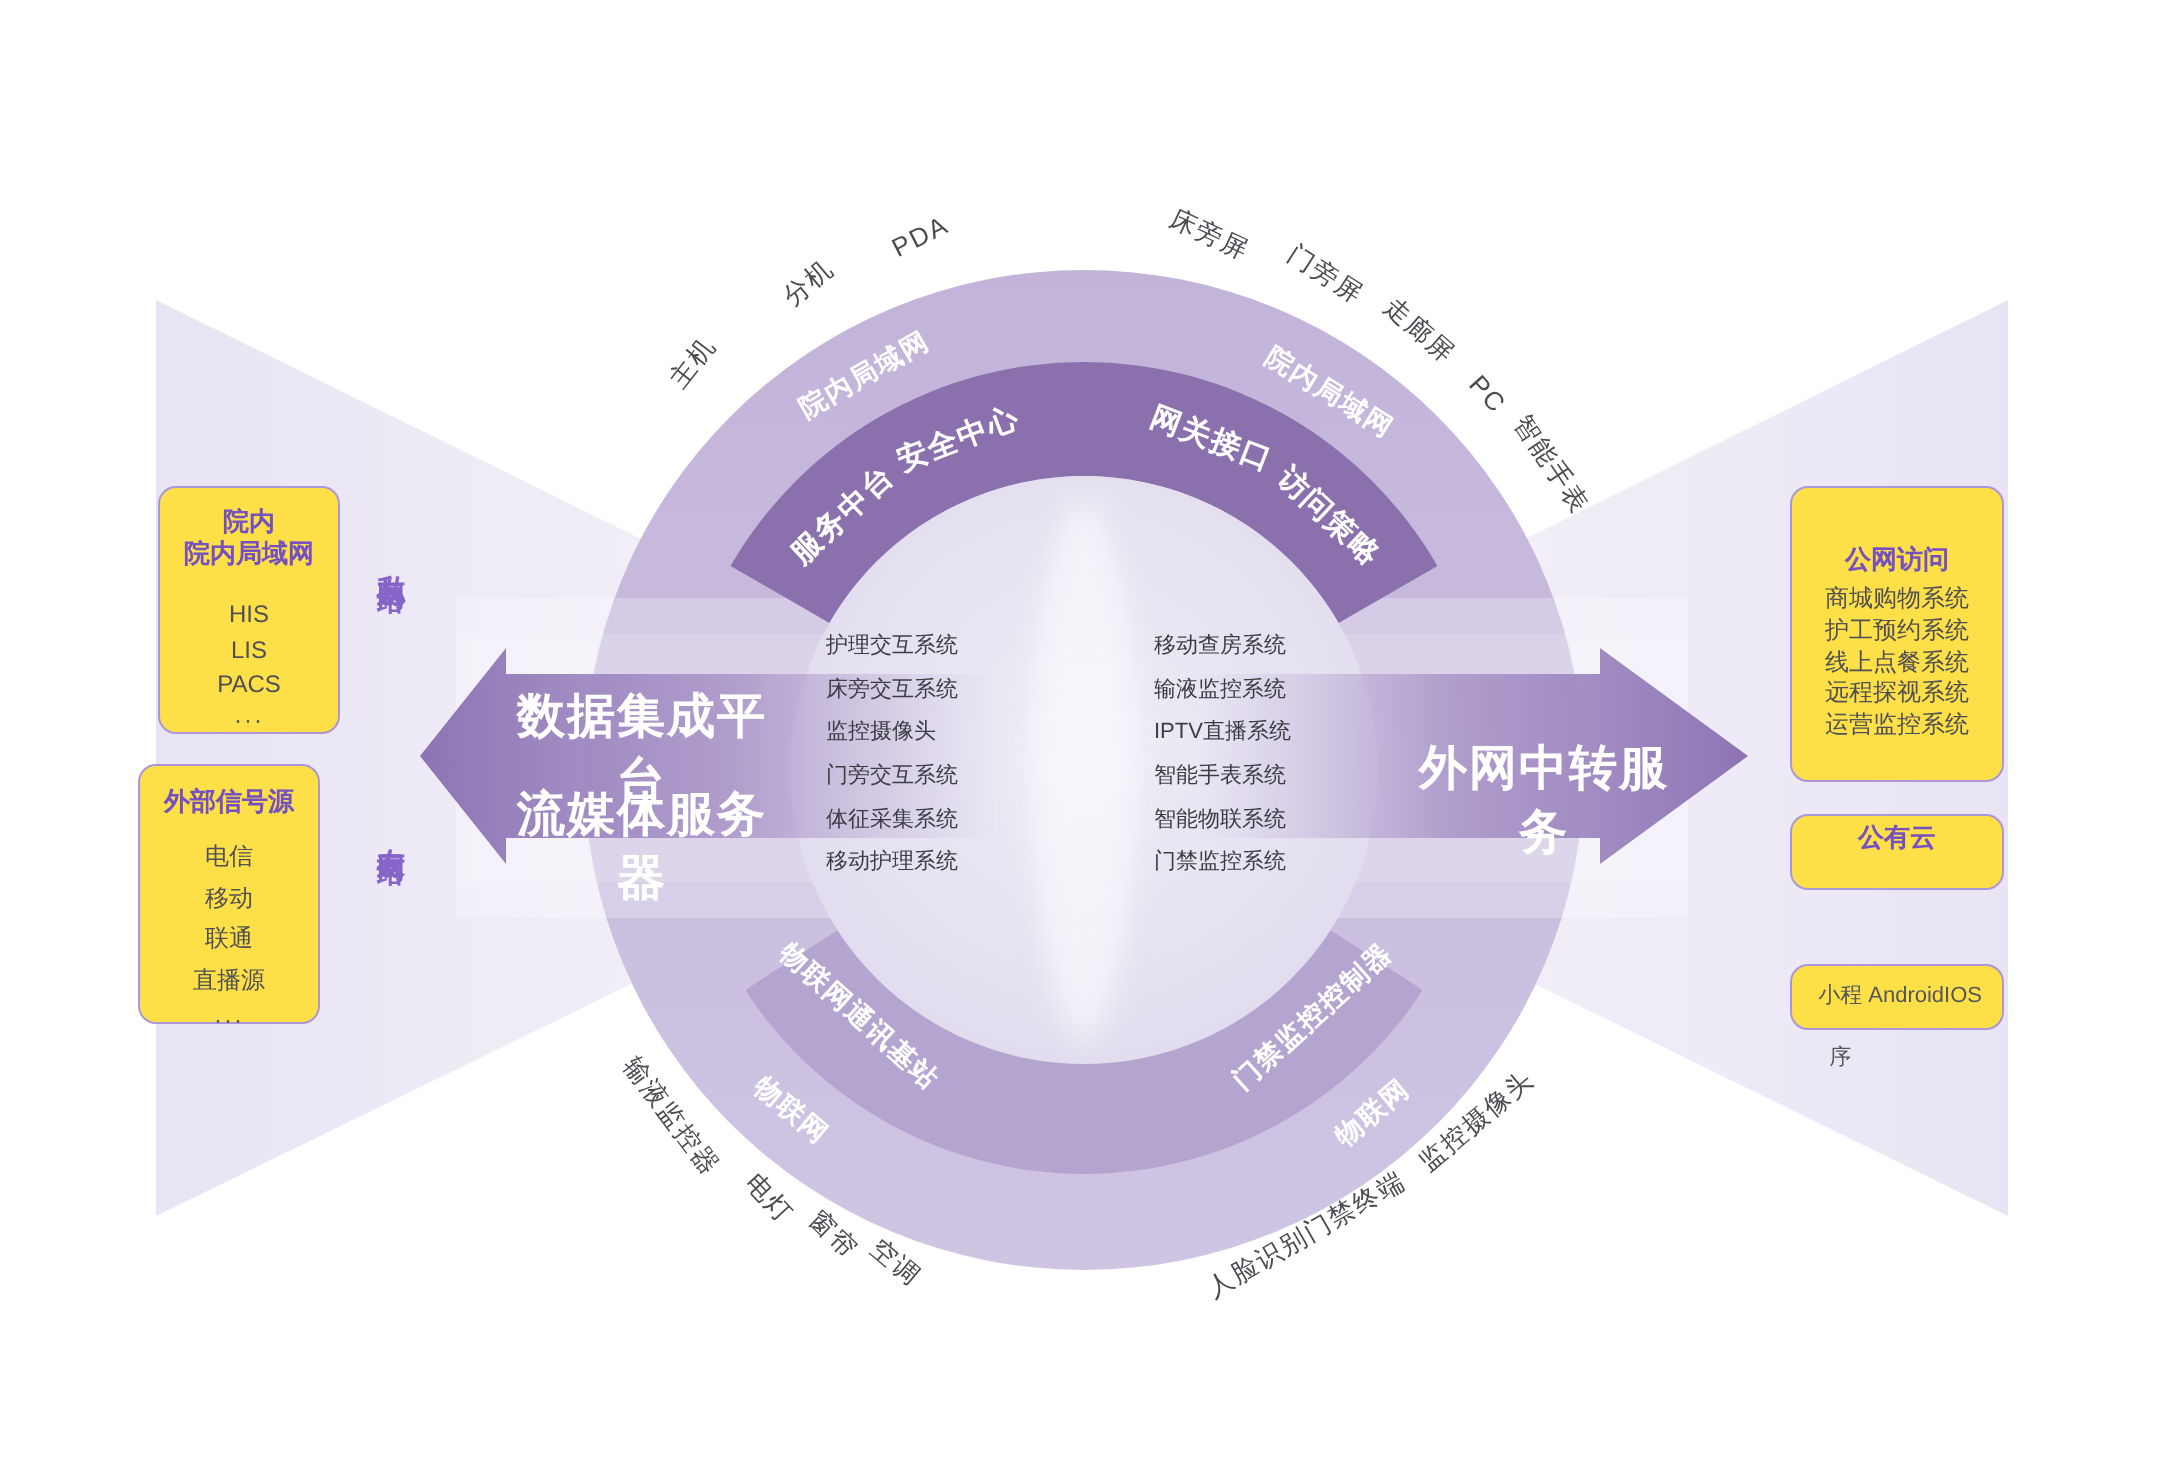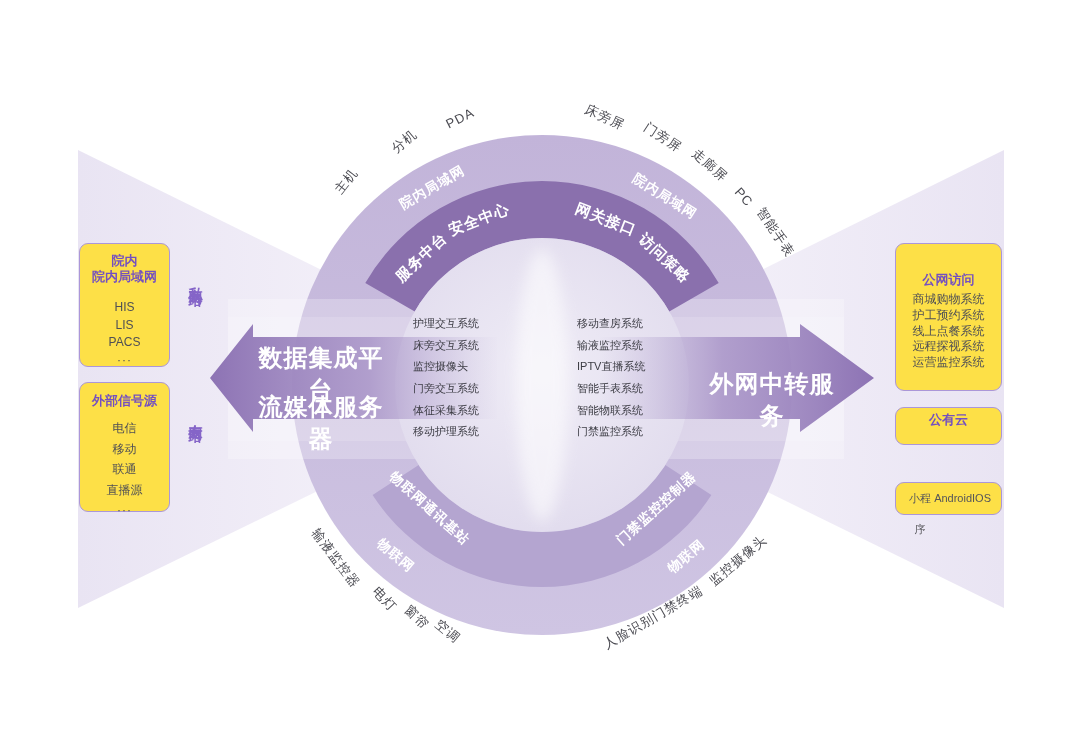--- a/index.html
+++ b/index.html
@@ -108,21 +108,21 @@
       <div>院内局域网</div>
     </div>
     <div class="box-items" style="margin-top:14px;line-height:17.5px;">
       <div>HIS</div>
       <div>LIS</div>
       <div>PACS</div>
       <div class="dots">···</div>
     </div>
   </div>
 
-  <div class="box" style="left:79px;top:382px;width:91px;height:130px;">
+  <div class="box" style="left:69px;top:382px;width:91px;height:130px;">
     <div class="box-title" style="margin-top:10px;">外部信号源</div>
     <div class="box-items" style="margin-top:9px;line-height:20.5px;">
       <div>电信</div>
       <div>移动</div>
       <div>联通</div>
       <div>直播源</div>
       <div class="dots">···</div>
     </div>
   </div>
 

